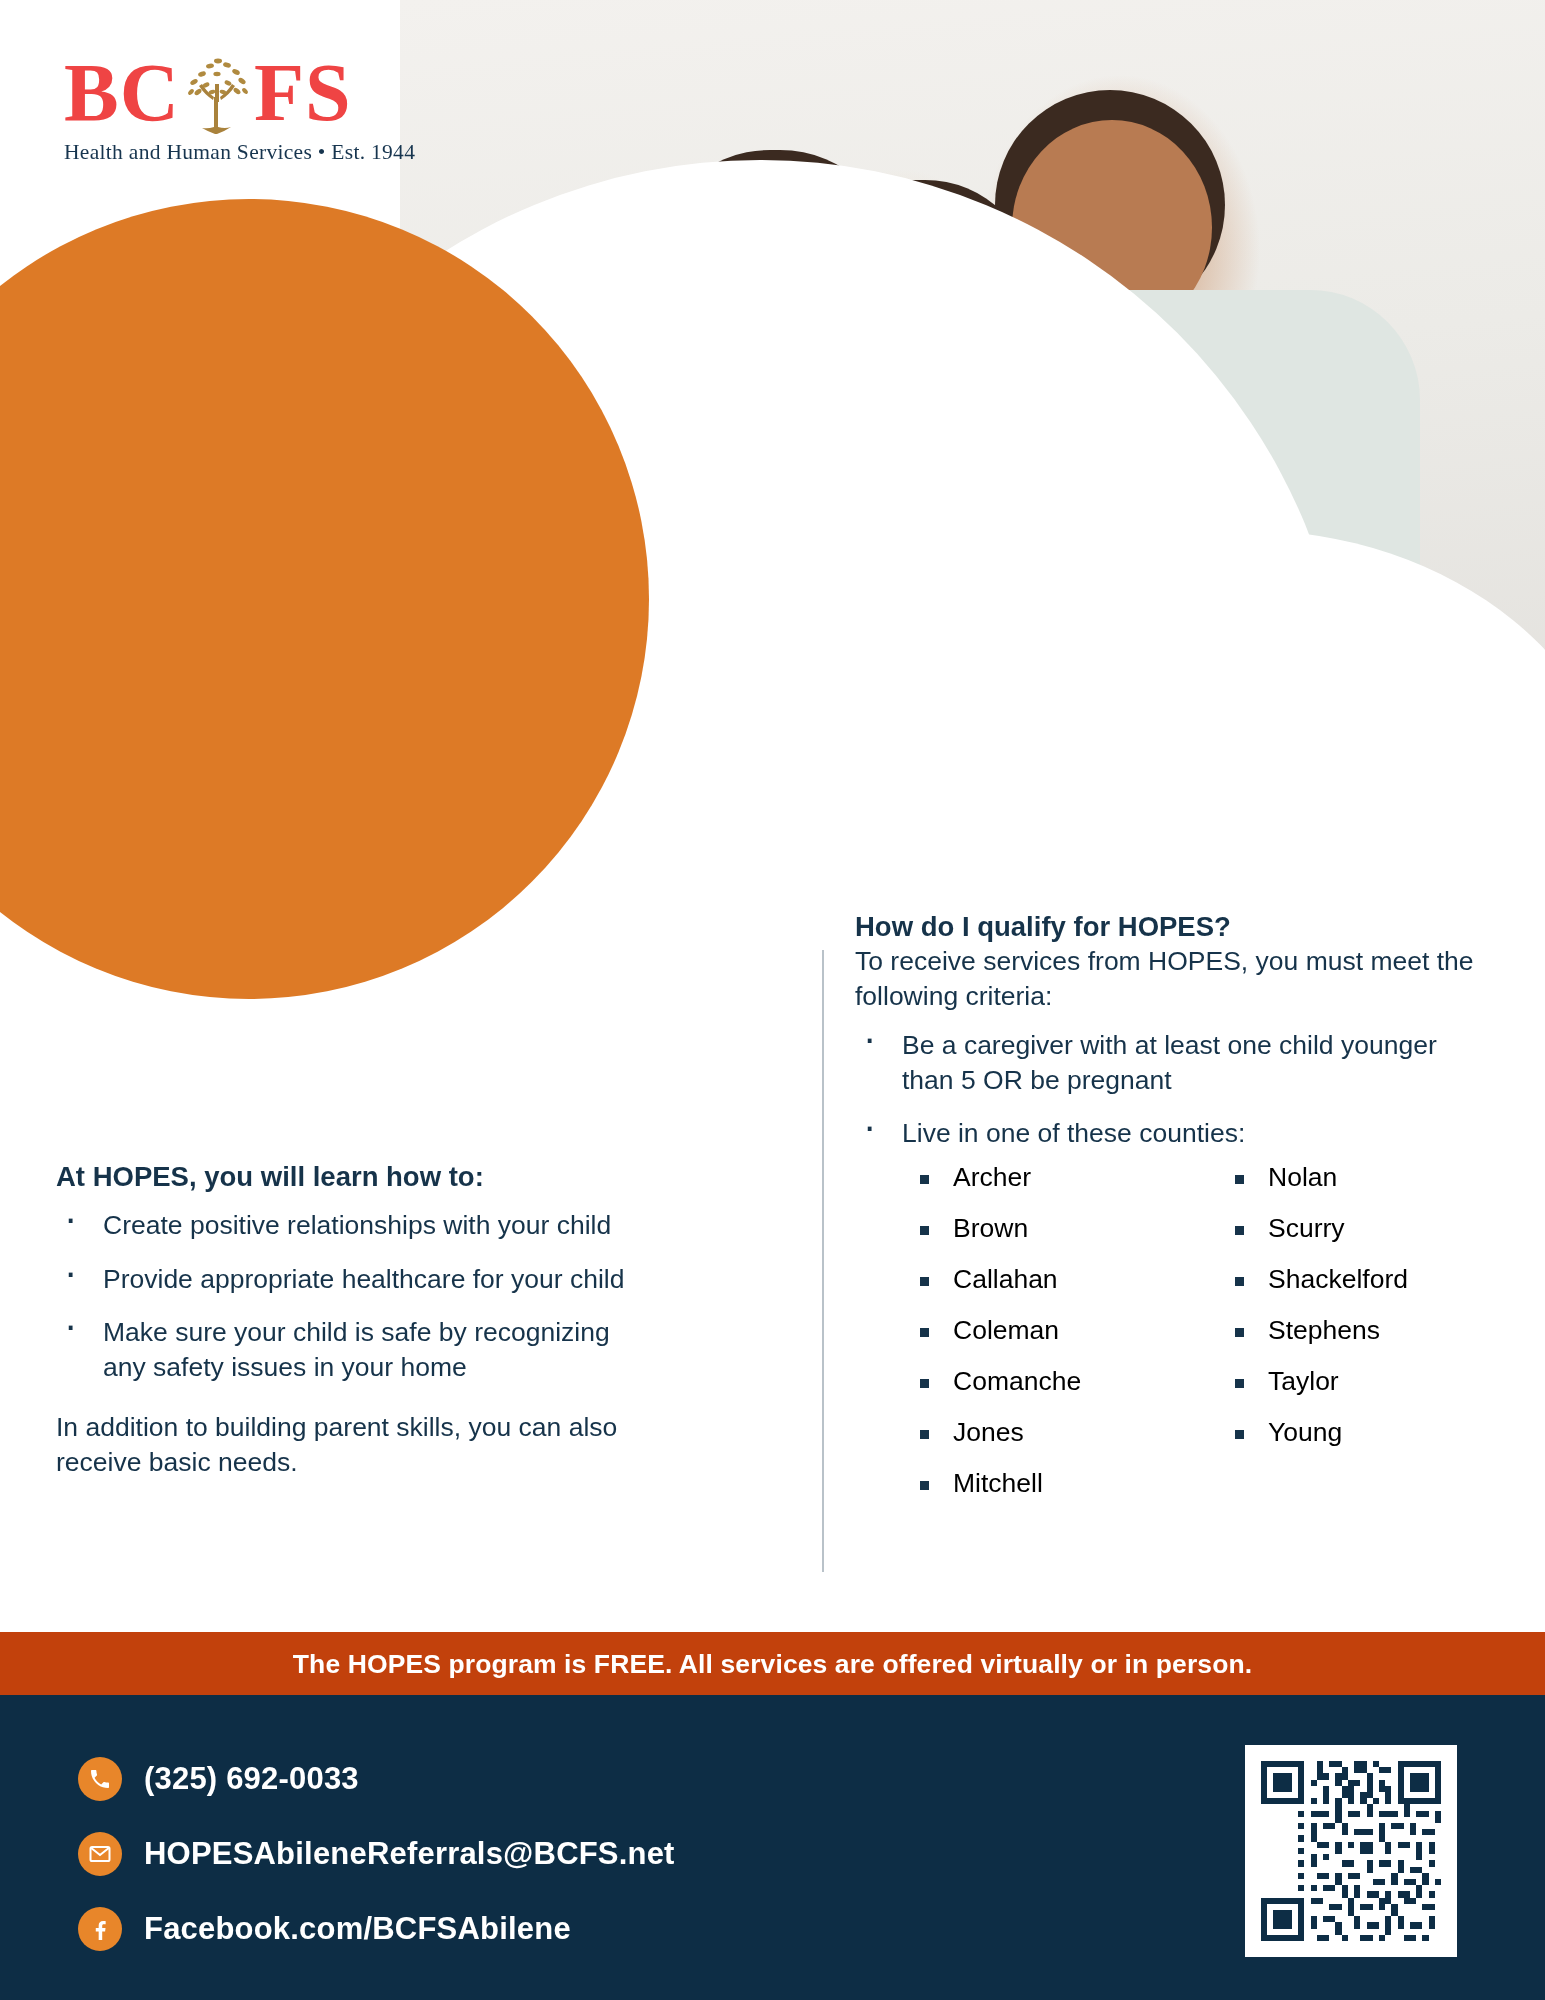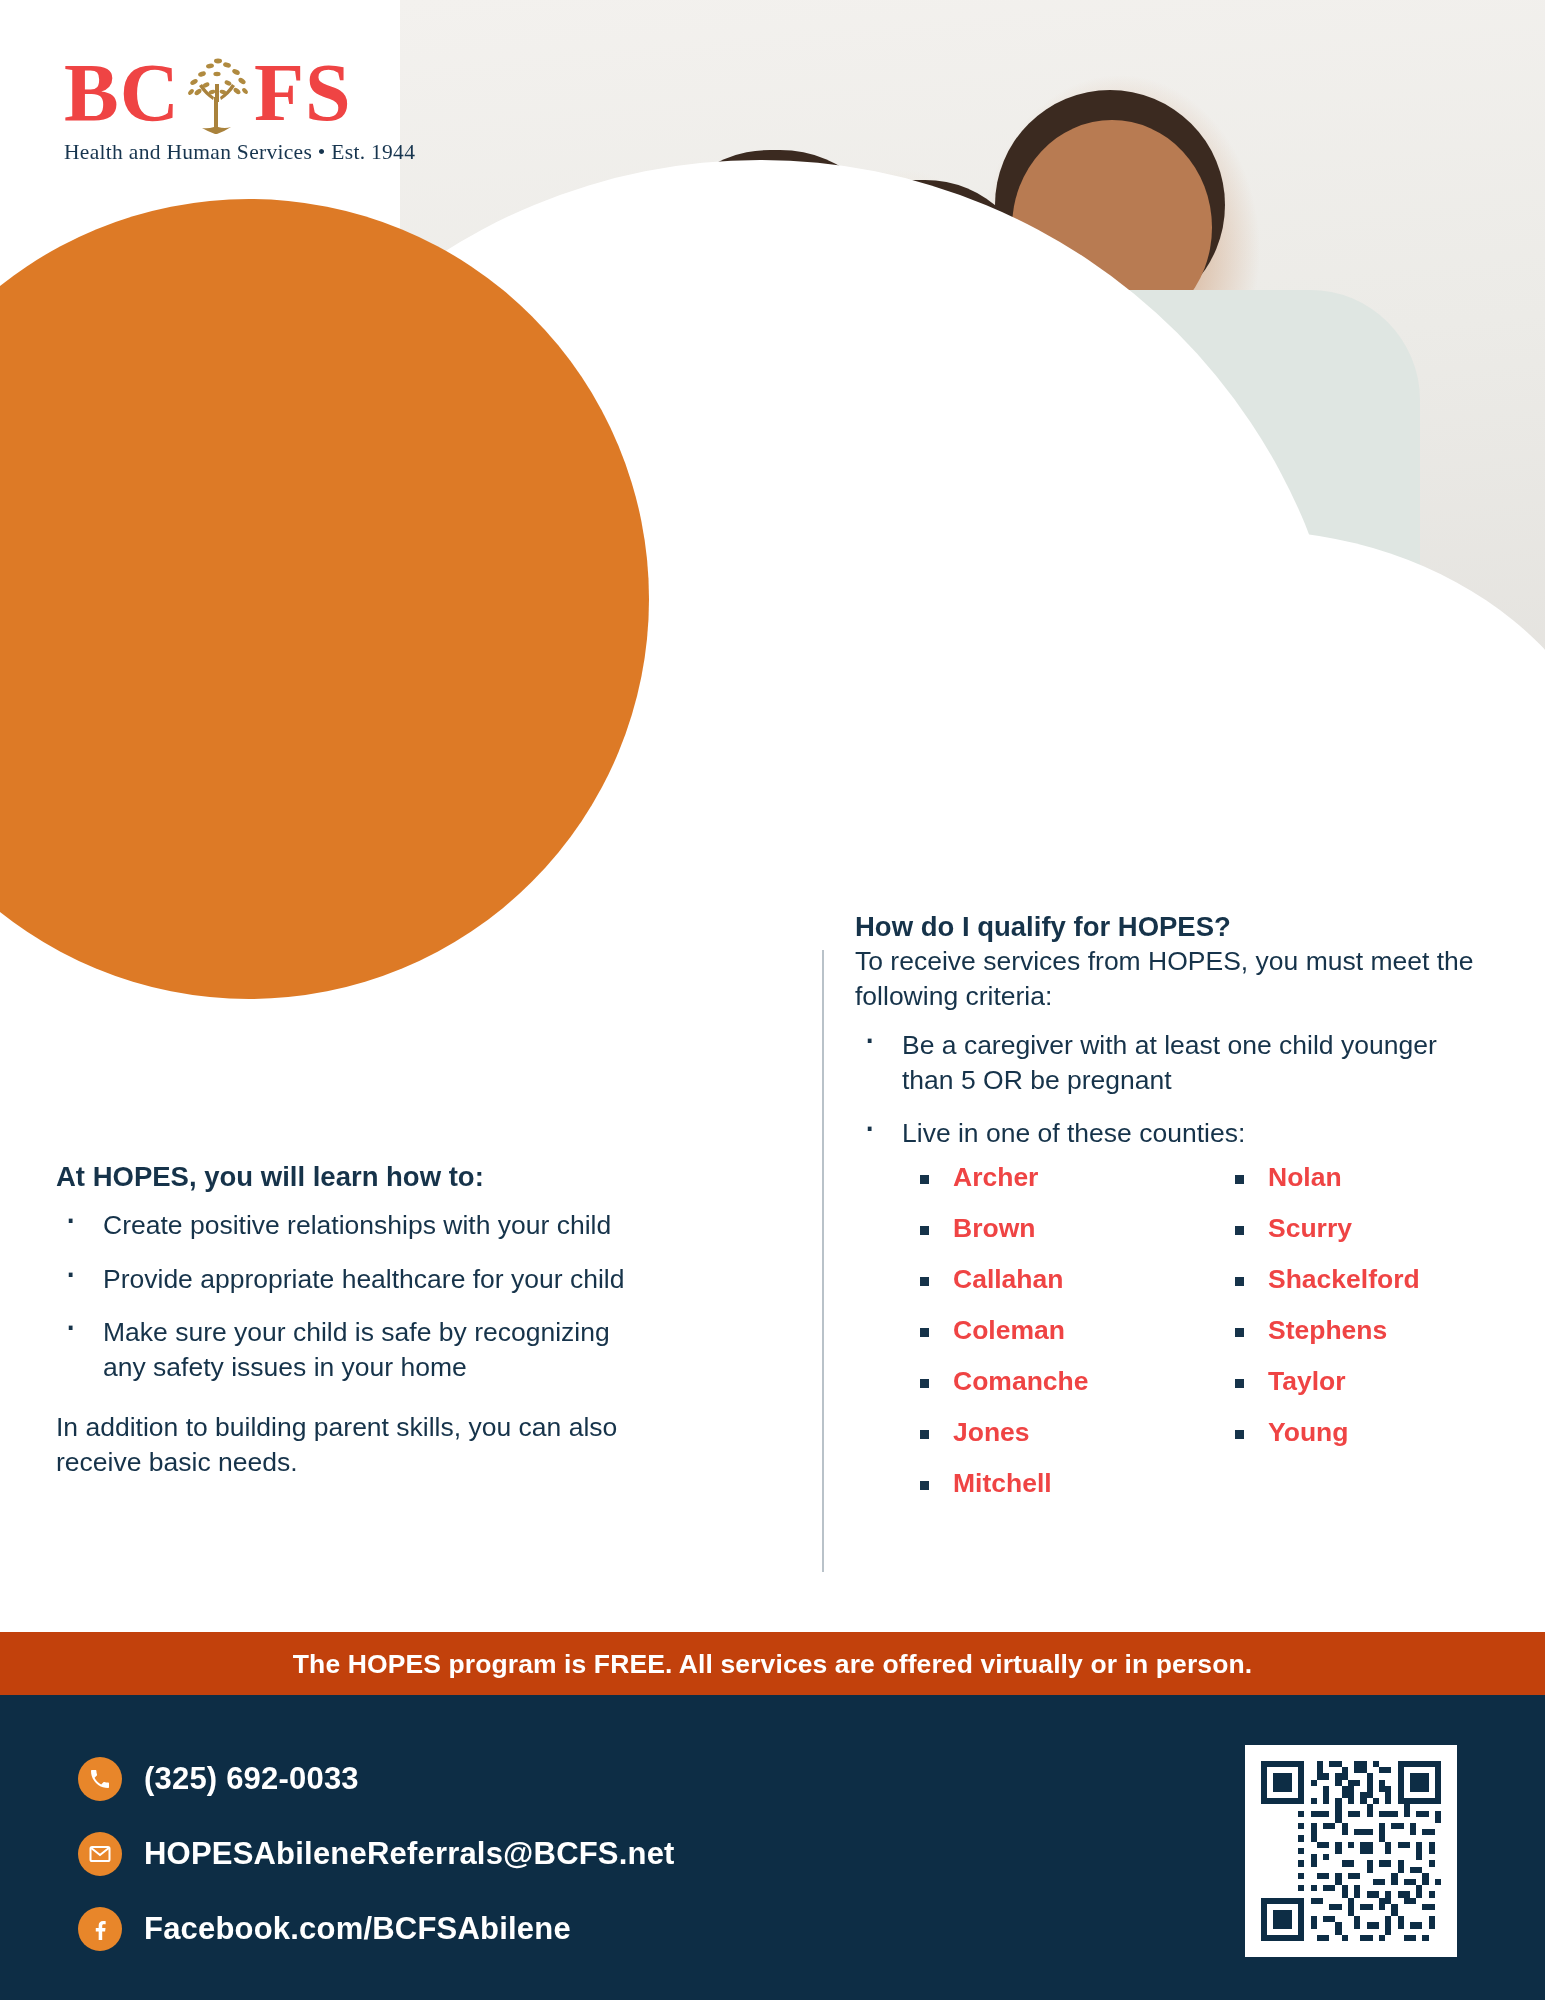--- a/index.html
+++ b/index.html
@@ -110,21 +110,21 @@
     font-size:26.5px; font-weight:300; line-height:1.3; color:#16334a;
   }
   ul.dots > li::before {
     content:"·"; position:absolute; left:8px; top:-10px;
     font-size:40px; line-height:1; color:#16334a;
   }
 
   ul.sq { list-style:none; margin:0; }
   ul.sq > li {
     position:relative; padding-left:43px; margin-bottom:18px;
-    font-size:26.5px; font-weight:700; line-height:1.25; color:#ef4444;
+    font-size:26.5px; font-weight:400; line-height:1.25; color:#000000;
   }
   ul.sq > li::before {
     content:""; position:absolute; left:10px; top:14px;
     width:9px; height:9px; background:#16334a;
   }
 
   .counties { display:flex; gap:60px; margin-top:10px; margin-left:55px; }
   .counties .cc { width:255px; }
 
   .note { margin-top:26px; font-size:26.5px; font-weight:300; line-height:1.32; color:#16334a; }

